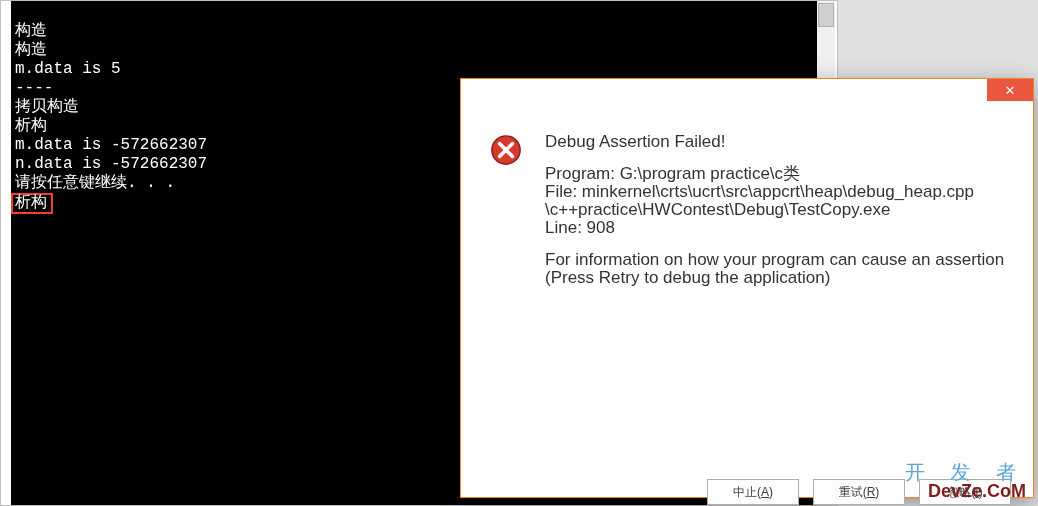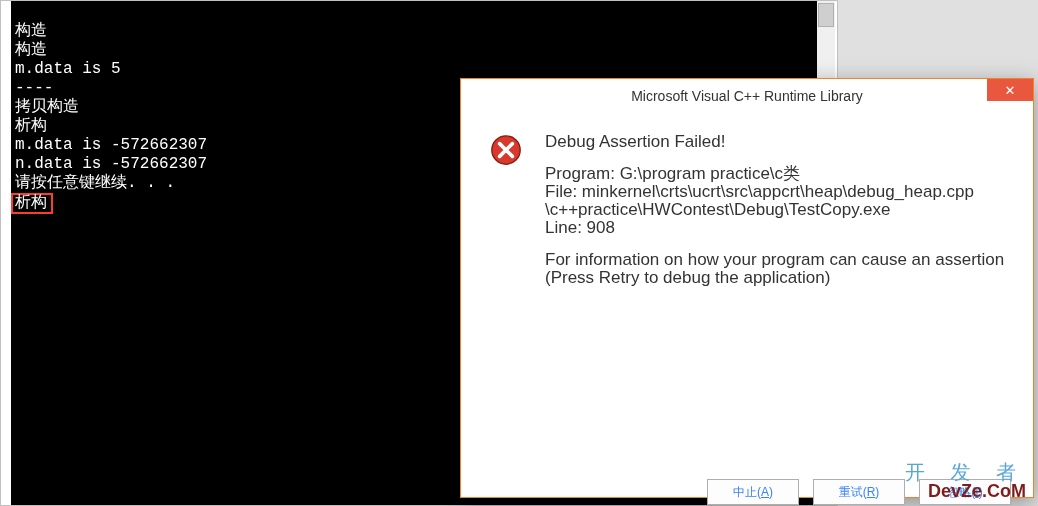--- a/index.html
+++ b/index.html
@@ -103,21 +103,21 @@
     align-items: center;
     justify-content: flex-end;
     padding-right: 22px;
   }
   .dlg-btn {
     min-width: 92px;
     height: 26px;
     background: #fdfdfd;
     border: 1px solid #aeaeae;
     font-size: 12px;
-    color: #3b82f6;
+    color: #404040;
     display: inline-flex;
     align-items: center;
     justify-content: center;
     cursor: pointer;
     margin-top: 38px;
   }
   .dlg-btn u { text-decoration: underline; }
   .watermark {
     position: absolute;
     right: 12px;
@@ -156,21 +156,20 @@
 <span>请按任意键继续. . .</span>
 <span class="hl">析构</span>
 </div>
   <div class="scroll-track">
     <div class="scroll-thumb"></div>
   </div>
 </div>
 
 <div class="dialog">
   <div class="dlg-title">
-    <span>Microsoft Visual C++ Runtime Library</span>
     <div class="dlg-close">
       <span>✕</span>
     </div>
   </div>
   <div class="dlg-body">
     <div class="dlg-icon">
       <svg viewBox="0 0 48 48">
         <circle cx="24" cy="24" r="20" fill="#d73a2d" stroke="#8a1c14" stroke-width="2"></circle>
         <line x1="15" y1="15" x2="33" y2="33" stroke="#fff" stroke-width="5" stroke-linecap="round"></line>
         <line x1="33" y1="15" x2="15" y2="33" stroke="#fff" stroke-width="5" stroke-linecap="round"></line>

